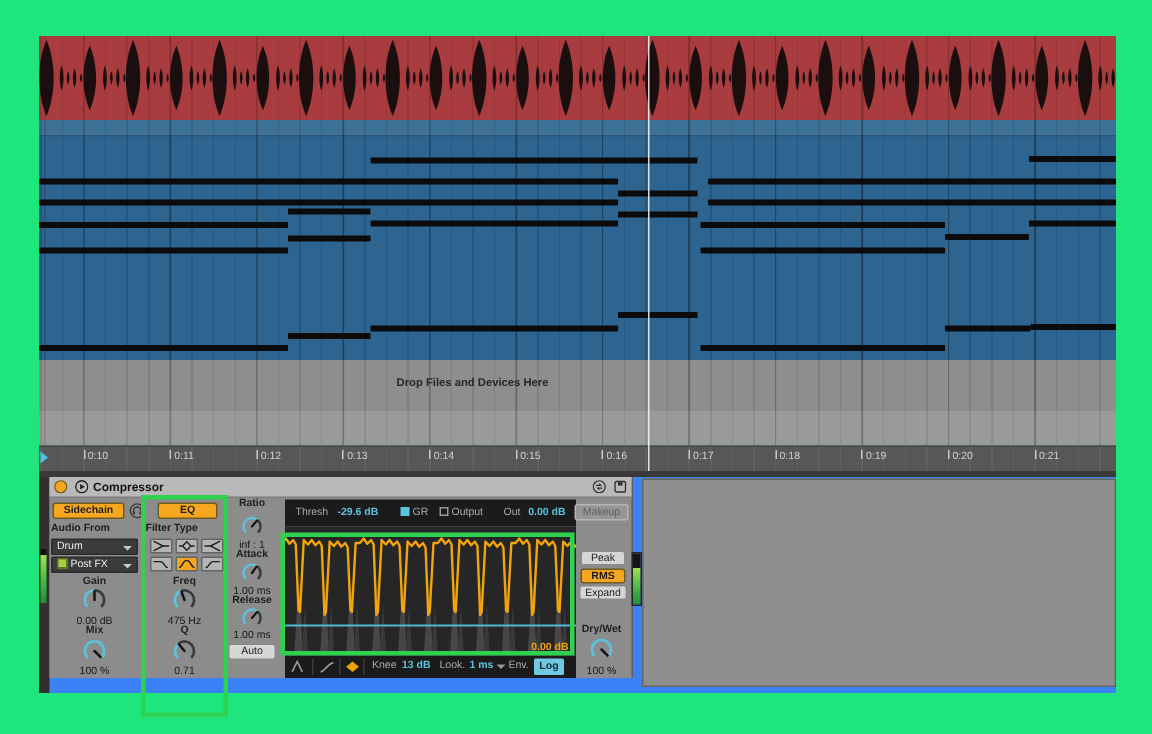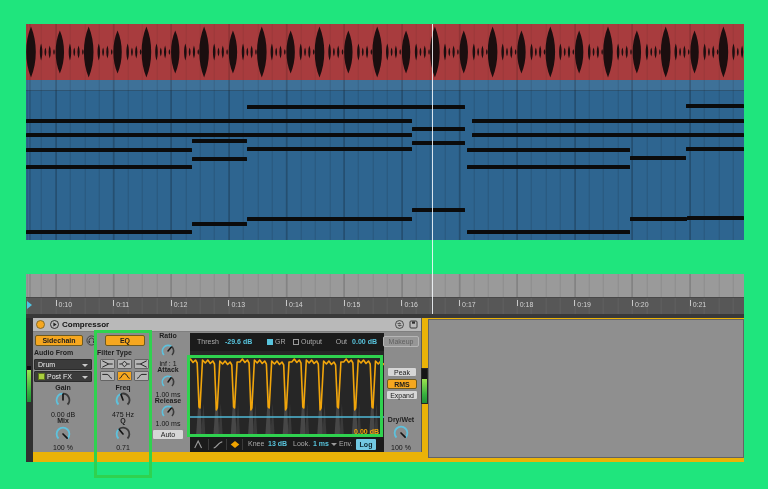--- a/index.html
+++ b/index.html
@@ -34,21 +34,21 @@
     background-position:29.5px 0, .7px 0;}
   .ruler{left:0;top:273px;width:718px;height:17px;background:#575757;border-top:1px solid #484848;
     background-image:repeating-linear-gradient(90deg, rgba(255,255,255,.05) 0 1px, transparent 1px 14.41px);
     background-position:.7px 0;}
   .rtick{position:absolute;top:2px;width:1px;height:6px;background:#c9c9c9;}
   .rlabel{position:absolute;top:3px;font-size:7px;color:#d2d2d2;}
   .insert-marker{position:absolute;left:1px;top:3px;width:0;height:0;border-left:5px solid #4fc3e0;border-top:4px solid transparent;border-bottom:4px solid transparent;}
   .rsep{left:0;top:290px;width:718px;height:4px;background:#393939;}
   .playhead{left:406px;top:0;width:1px;height:290px;background:rgba(248,252,255,.85);}
   
-  .device-view{left:0;top:294px;width:718px;height:144px;background:#eab308;text-decoration:underline;}
+  .device-view{left:0;top:294px;width:718px;height:144px;background:#3b82f6;text-decoration:underline;}
   .meter-strip{position:absolute;left:0;top:0;width:7px;height:144px;background:#303030;}
   .meter-fill{position:absolute;left:1px;top:48px;width:4px;height:36px;background:linear-gradient(#111 0 4px,#9be34f 4px,#37b03f 70%,#1f8f35);}
   .device{position:absolute;left:7px;top:0;width:388px;height:134px;background:#8c8c8c;border-right:1px solid #5c5c5c;}
   .titlebar{position:absolute;left:0;top:0;width:388px;height:13px;background:#b9b9b9;border-bottom:1px solid #7f7f7f;}
   .title-text{position:absolute;left:29px;top:2px;font-size:8px;font-weight:bold;color:#121212;}
   .blank-panel{position:absolute;left:402px;top:1px;width:316px;height:139px;background:#8f8f8f;border:1px solid #646464;box-sizing:border-box;}
   .lbl{position:absolute;font-size:7px;font-weight:bold;color:#1e1e1e;text-align:center;}
   .val{position:absolute;font-size:7px;color:#161616;text-align:center;}
   .obtn{position:absolute;background:#f6a71f;border:1px solid #6f5a1f;border-radius:2px;font-size:7px;font-weight:bold;color:#1c1c1c;text-align:center;line-height:10px;box-sizing:border-box;}
   .gbtn{position:absolute;background:#d6d6d6;border:1px solid #8a8a8a;border-radius:2px;font-size:7px;color:#202020;text-align:center;line-height:9px;box-sizing:border-box;}
@@ -114,20 +114,23 @@
           <div class="note" style="left: 386px; top: 128px; width: 53px;"></div>
           <div class="note" style="left: 221px; top: 137px; width: 165px;"></div>
           <div class="note" style="left: 604px; top: 137px; width: 57px;"></div>
           <div class="note" style="left: 661px; top: 136px; width: 57px;"></div>
           <div class="note" style="left: 166px; top: 142px; width: 55px;"></div>
           <div class="note" style="left: 0px; top: 150px; width: 166px;"></div>
           <div class="note" style="left: 441px; top: 150px; width: 163px;"></div>
         </div>
     </div>
 
+    <div class="abs drop1">
+      <span class="drop-hint">Drop Files and Devices Here</span>
+    </div>
     <div class="abs drop2"></div>
 
     <div class="abs ruler" id="ruler">
       <div class="insert-marker"></div>
     <div class="rtick" style="left: 29.5px;"></div>
         <div class="rlabel" style="left: 32.5px;">0:10</div>
         <div class="rtick" style="left: 87.15px;"></div>
         <div class="rlabel" style="left: 90.15px;">0:11</div>
         <div class="rtick" style="left: 144.8px;"></div>
         <div class="rlabel" style="left: 147.8px;">0:12</div>

